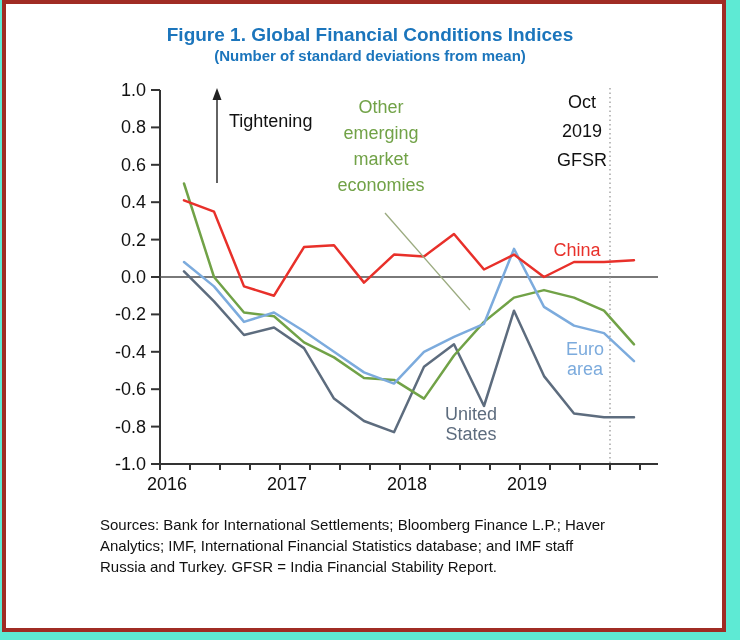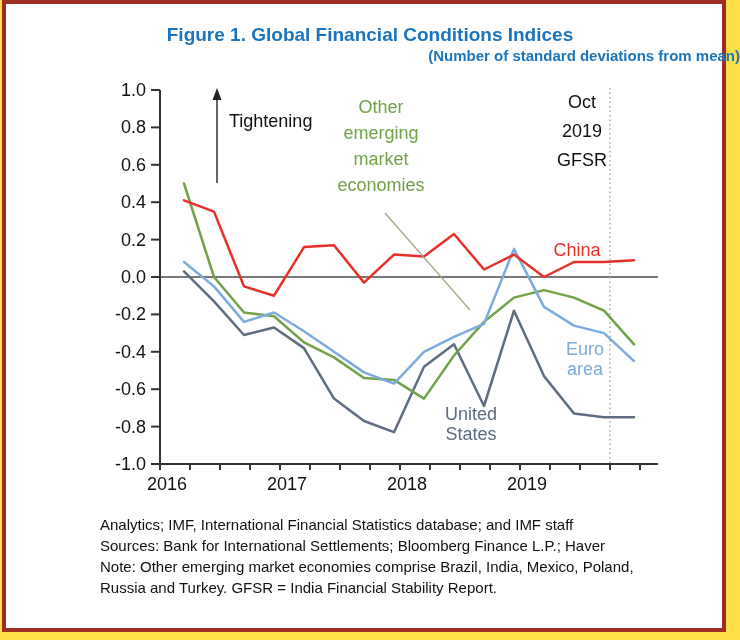--- a/index.html
+++ b/index.html
@@ -1,22 +1,22 @@
 <!DOCTYPE html>
 <html><head>
 <meta charset="utf-8">
 <style>
   html,body{margin:0;padding:0;background:#fff;}
-  #page{position:relative;width:740px;height:640px;background:#fde047;overflow:hidden;
+  #page{position:relative;width:740px;height:640px;background:#5eead4;overflow:hidden;
         font-family:"Liberation Sans",sans-serif;}
   #frame{position:absolute;left:2px;top:0px;width:716px;height:624px;
          border:4px solid #a02c24;background:#fff;}
   #title{position:absolute;left:0;top:24px;width:740px;text-align:center;
          font-size:19px;font-weight:bold;color:#1b75bc;}
-  #subtitle{position:absolute;left:0;top:47px;width:740px;text-align:right;
+  #subtitle{position:absolute;left:0;top:47px;width:740px;text-align:center;
             font-size:15px;font-weight:bold;color:#1b75bc;}
   #chart{position:absolute;left:0;top:0;width:740px;height:640px;}
   #footer{position:absolute;left:100px;top:514px;width:618px;
           font-size:15px;line-height:21px;color:#111;}
 </style>
 </head>
 <body>
 
 <div id="page">
   <div id="frame"></div>
@@ -101,18 +101,17 @@
       <g>
         <text x="585" y="355" text-anchor="middle" font-size="18" fill="#7cabdd" font-family="Liberation Sans,sans-serif">Euro</text>
         <text x="585" y="374.5" text-anchor="middle" font-size="18" fill="#7cabdd" font-family="Liberation Sans,sans-serif">area</text>
       </g>
       <g>
         <text x="577" y="256" text-anchor="middle" font-size="18" fill="#e8302a" font-family="Liberation Sans,sans-serif">China</text>
       </g>
       <line x1="385" y1="213" x2="470" y2="310" stroke="#9bab80" stroke-width="1.3"></line>
     </svg>
   <div id="footer">
+    <div>Sources: Bank for International Settlements; Bloomberg Finance L.P.; Haver</div>
     <div>Analytics; IMF, International Financial Statistics database; and IMF staff</div>
-    <div>Sources: Bank for International Settlements; Bloomberg Finance L.P.; Haver</div>
-    <div>Note: Other emerging market economies comprise Brazil, India, Mexico, Poland,</div>
     <div>Russia and Turkey. GFSR = India Financial Stability Report.</div>
   </div>
 </div>
 
 </body></html>

